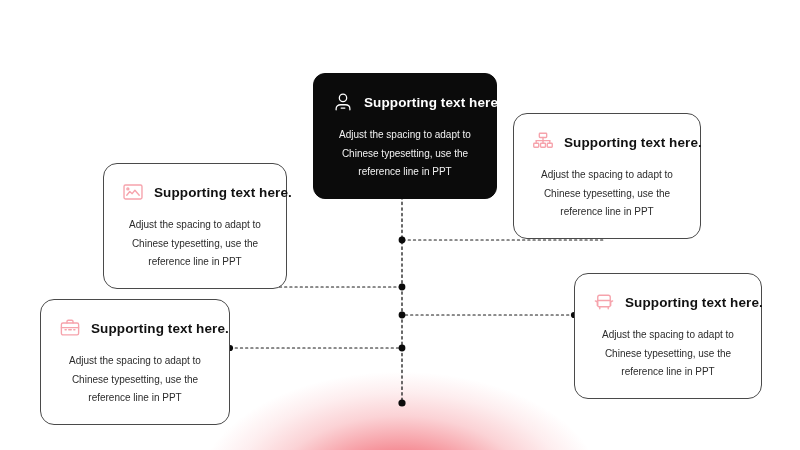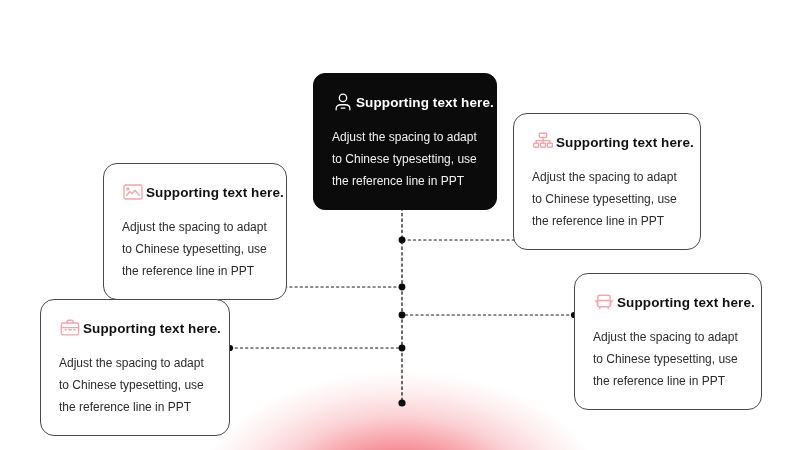--- a/index.html
+++ b/index.html
@@ -53,44 +53,45 @@
     padding: 17px 18px 16px 18px;
   }
   .card.dark {
     background: #0b0b0b;
     border: 1px solid #0b0b0b;
     border-radius: 12px;
   }
   .card-head {
     display: flex;
     align-items: center;
-    gap: 2px;
+    gap: 10px;
     margin-bottom: 13px;
   }
   .card-icon {
     flex: 0 0 auto;
     width: 22px;
     height: 22px;
     display: block;
   }
   .card-title {
     flex: 1 1 auto;
     text-align: center;
     font-size: 13.5px;
     font-weight: bold;
     color: #111111;
     letter-spacing: .1px;
     padding-right: 6px;
     white-space: nowrap;
   }
   .card.dark .card-title { color: #ffffff; }
   .card-body {
-    font-size: 12px;
+    font-size: 10px;
     line-height: 1.85;
     color: #2b2b2b;
+    text-align: center;
   }
   .card.dark .card-body { color: #f2f2f2; }
 
   
   #card-top   { left: 313px; top: 73px;  width: 184px; }
   #card-right { left: 513px; top: 113px; width: 188px; }
   #card-left  { left: 103px; top: 163px; width: 184px; }
   #card-bl    { left: 40px;  top: 299px; width: 190px; }
   #card-br    { left: 574px; top: 273px; width: 188px; }
 

